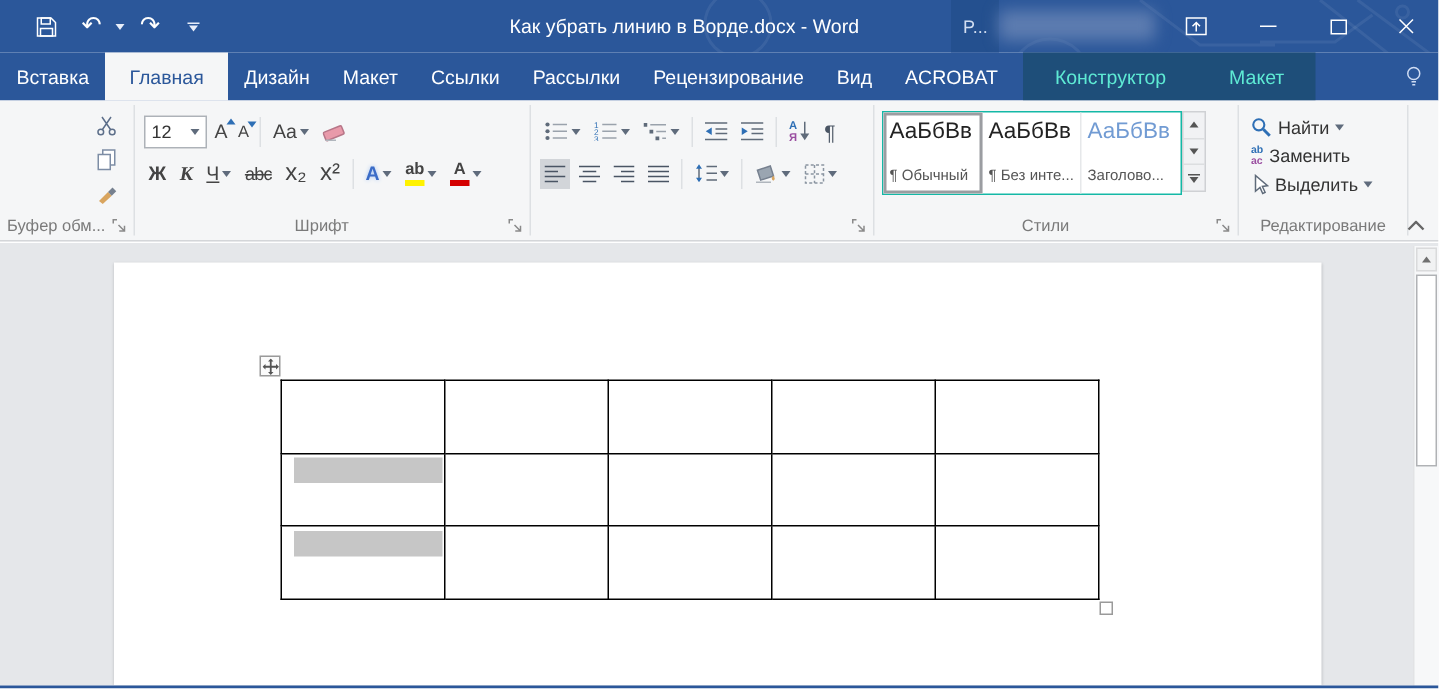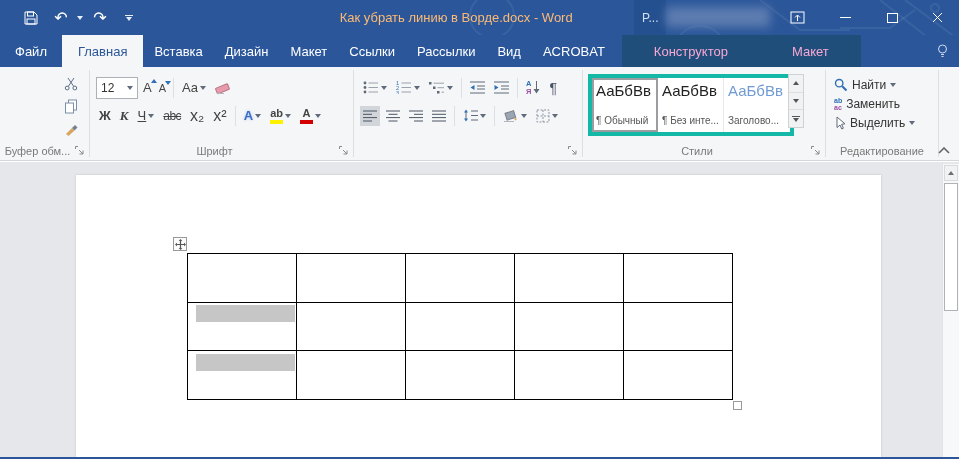--- a/index.html
+++ b/index.html
@@ -8,32 +8,32 @@
          font-family:"Liberation Sans", sans-serif; -webkit-font-smoothing:antialiased; }
 
   
   .titlebar { position:absolute; top:0; left:0; right:0; height:35px; background:#2b579a; color:#fff; }
   .deco { position:absolute; top:0; left:0; pointer-events:none; }
   .qat { position:absolute; top:0; left:0; height:35px; display:flex; align-items:center; }
   .qat-btn { display:flex; align-items:center; justify-content:center; color:#fff; }
   .glyph { font-size:16px; line-height:1; color:#fff; }
   .caret { display:inline-block; width:0; height:0; border-left:3.5px solid transparent; border-right:3.5px solid transparent; border-top:4px solid #5f6b7c; }
   .caret.w { border-top-color:#e8eefa; }
-  .win-title { position:absolute; top:0; left:50%; transform:translateX(-60%); height:35px; display:flex; align-items:center; font-size:13px; color:#fdba74; white-space:nowrap; }
+  .win-title { position:absolute; top:0; left:50%; transform:translateX(-60%); height:35px; display:flex; align-items:center; font-size:13px; color:#ffffff; white-space:nowrap; }
   .user-chip { position:absolute; left:634px; top:0; height:35px; display:flex; align-items:center; padding:0 8px; background:#24508f; color:#d3dff2; font-size:12px; }
   .user-blur { position:absolute; left:666px; top:7px; width:104px; height:20px; background:#5d7cb0; filter:blur(5px); border-radius:3px; }
   .winctl { position:absolute; top:0; height:35px; display:flex; align-items:center; justify-content:center; width:30px; }
 
   
   .tabrow { position:absolute; top:35px; left:0; right:0; height:32px; background:#2b579a; display:flex; align-items:stretch; color:#fff; font-size:13px; }
   .tab { display:flex; align-items:center; padding:0 11px; white-space:nowrap; }
   .tab.file { padding:0 15px; }
   .tab.active { background:#f5f6f7; color:#2b579a; padding:0 16px; }
   .ctx-panel { display:flex; align-items:stretch; background:#1e4e79; margin-left:6px; }
-  .ctx-tab { display:flex; align-items:center; padding:0 32px; color:#f9a8d4; }
+  .ctx-tab { display:flex; align-items:center; padding:0 21px; color:#5eead4; }
   .tab-spacer { flex:1; }
   .assistant { display:flex; align-items:center; gap:6px; padding:0 10px; color:#b9cbe8; }
 
   
   .ribbon { position:absolute; top:67px; left:0; right:0; height:94px; background:#f5f6f7; border-bottom:1px solid #d4d6d9; display:flex; color:#444; }
   .group { position:relative; flex:none; height:100%; }
   .vsep { flex:none; width:1px; background:#dde0e3; margin:3px 0 3px; }
   .group-label { position:absolute; bottom:3px; left:0; right:14px; text-align:center; font-size:11px; color:#7a7a7a; white-space:nowrap; }
   .launcher { position:absolute; bottom:4px; right:4px; width:11px; height:11px; display:flex; }
   .row1 { position:absolute; left:6px; top:9px; height:23px; display:flex; align-items:center; gap:3px; }
@@ -62,21 +62,21 @@
   .stack { display:flex; flex-direction:column; align-items:center; line-height:1; gap:1px; }
   .stack .txt { font-size:11px; font-weight:bold; }
   .bar { width:13px; height:4px; }
   .grow-shrink { position:relative; font-size:13px; padding:0 2px; }
   .tri-up, .tri-dn { position:absolute; right:-3px; top:1px; width:0; height:0; border-left:3px solid transparent; border-right:3px solid transparent; }
   .tri-up { border-bottom:4px solid #2e6fb5; }
   .tri-dn { border-top:4px solid #2e6fb5; top:3px; }
 
   
   .g-styles { width:242px; }
-  .cards { position:absolute; left:5px; top:7px; display:flex; background:#fff; border:4px solid #14b8a6; }
+  .cards { position:absolute; left:5px; top:7px; display:flex; background:#fff; border:1px solid #14b8a6; }
   .card { width:66px; height:54px; padding:4px 4px 2px; border-right:1px solid #e6e8ea; overflow:hidden; }
   .card.sel { outline:2px solid #9b9da1; outline-offset:-2px; background:#fff; }
   .card .preview { font-size:15px; color:#222; white-space:nowrap; }
   .card .name { font-size:10px; color:#555; white-space:nowrap; margin-top:16px; }
   .card.h1 .preview { color:#719bd3; }
   .scrollcol { position:absolute; left:205px; top:7px; width:16px; height:54px; border:1px solid #cfd1d4; background:#f1f2f4; display:flex; flex-direction:column; }
   .scrollcol .sc { flex:1; display:flex; flex-direction:column; align-items:center; justify-content:center; gap:1px; border-bottom:1px solid #dcdee0; }
   .tri-u { width:0; height:0; border-left:3.5px solid transparent; border-right:3.5px solid transparent; border-bottom:4px solid #555; }
   .tri-d { width:0; height:0; border-left:3.5px solid transparent; border-right:3.5px solid transparent; border-top:4px solid #555; }
   .morebar { width:8px; height:1px; background:#555; }
@@ -160,27 +160,27 @@
     <span style="display:block; width:11px; height:10px; border:1px solid #fff;"></span>
   </div>
   <div class="winctl" style="left:922px;">
     <svg width="11" height="11" viewBox="0 0 11 11">
       <path d="M1 1 L10 10 M10 1 L1 10" stroke="#fff" fill="none"></path>
     </svg>
   </div>
 </div>
 
 <div class="tabrow">
-  <div class="tab file">Файл</div>
+  <div class="tab">Вставка</div>
   <div class="tab active">Главная</div>
-  <div class="tab">Вставка</div>
   <div class="tab">Дизайн</div>
   <div class="tab">Макет</div>
   <div class="tab">Ссылки</div>
   <div class="tab">Рассылки</div>
+  <div class="tab">Рецензирование</div>
   <div class="tab">Вид</div>
   <div class="tab">ACROBAT</div>
   <div class="ctx-panel">
     <div class="ctx-tab">Конструктор</div>
     <div class="ctx-tab">Макет</div>
   </div>
   <div class="tab-spacer"></div>
   <div class="assistant">
     <svg width="13" height="14" viewBox="0 0 13 14">
       <circle cx="6.5" cy="5" r="4" stroke="#cfdcf3" fill="none"></circle>

